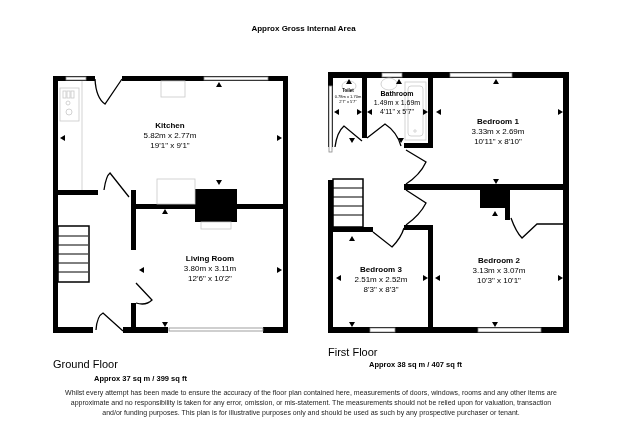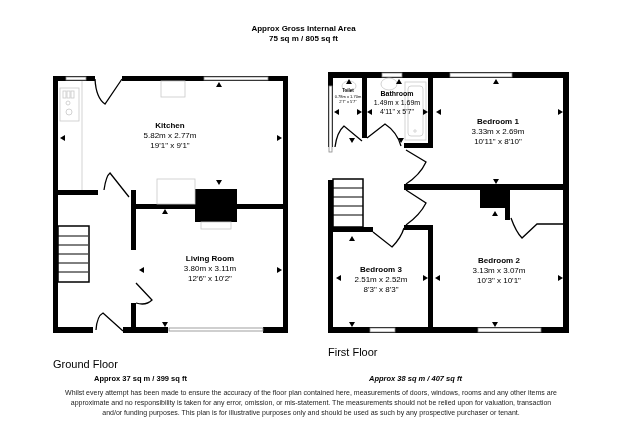--- a/index.html
+++ b/index.html
@@ -9,21 +9,20 @@
     .room-label text { font-family: "Liberation Sans", sans-serif; }
     .floor-name { position: absolute; font-size: 11px; line-height: 13px; }
     .floor-area { position: absolute; font-size: 7.5px; font-weight: bold; line-height: 10px; margin-left: 41px; }
     .disclaimer { position: absolute; left: 60px; top: 388px; width: 502px; text-align: center; font-size: 7px; line-height: 10px; color: #222; }
   </style>
 </head>
 <body>
 
 <div class="header">
   <div>Approx Gross Internal Area</div>
-  <div>75 sq m / 805 sq ft</div>
 </div>
 
 <svg class="plan" width="622" height="437" viewBox="0 0 622 437" xmlns="http://www.w3.org/2000/svg">
   <defs>
     <marker id="none"></marker>
   </defs>
 
   <g>
 
     <g fill="#000">
@@ -219,15 +218,15 @@
       <text x="499" y="263" font-size="8" font-weight="bold">Bedroom 2</text>
       <text x="499" y="273" font-size="8">3.13m x 3.07m</text>
       <text x="499" y="283" font-size="8">10'3" x 10'1"</text>
     </g>
   </g>
 </svg>
 
 <div class="floor-name" style="left:53px; top:358px;">Ground Floor</div>
 <div class="floor-area" style="left:53px; top:374px;">Approx 37 sq m / 399 sq ft</div>
 <div class="floor-name" style="left:328px; top:346px;">First Floor</div>
-<div class="floor-area" style="left:328px; top:374px;font-style:italic;">Approx 38 sq m / 407 sq ft</div>
+<div class="floor-area" style="left:328px; top:360px;">Approx 38 sq m / 407 sq ft</div>
 
 <div class="disclaimer">Whilst every attempt has been made to ensure the accuracy of the floor plan contained here, measurements of doors, windows, rooms and any other items are approximate and no responsibility is taken for any error, omission, or mis-statement. The measurements should not be relied upon for valuation, transaction and/or funding purposes. This plan is for illustrative purposes only and should be used as such by any prospective purchaser or tenant.</div>
 
 </body></html>

